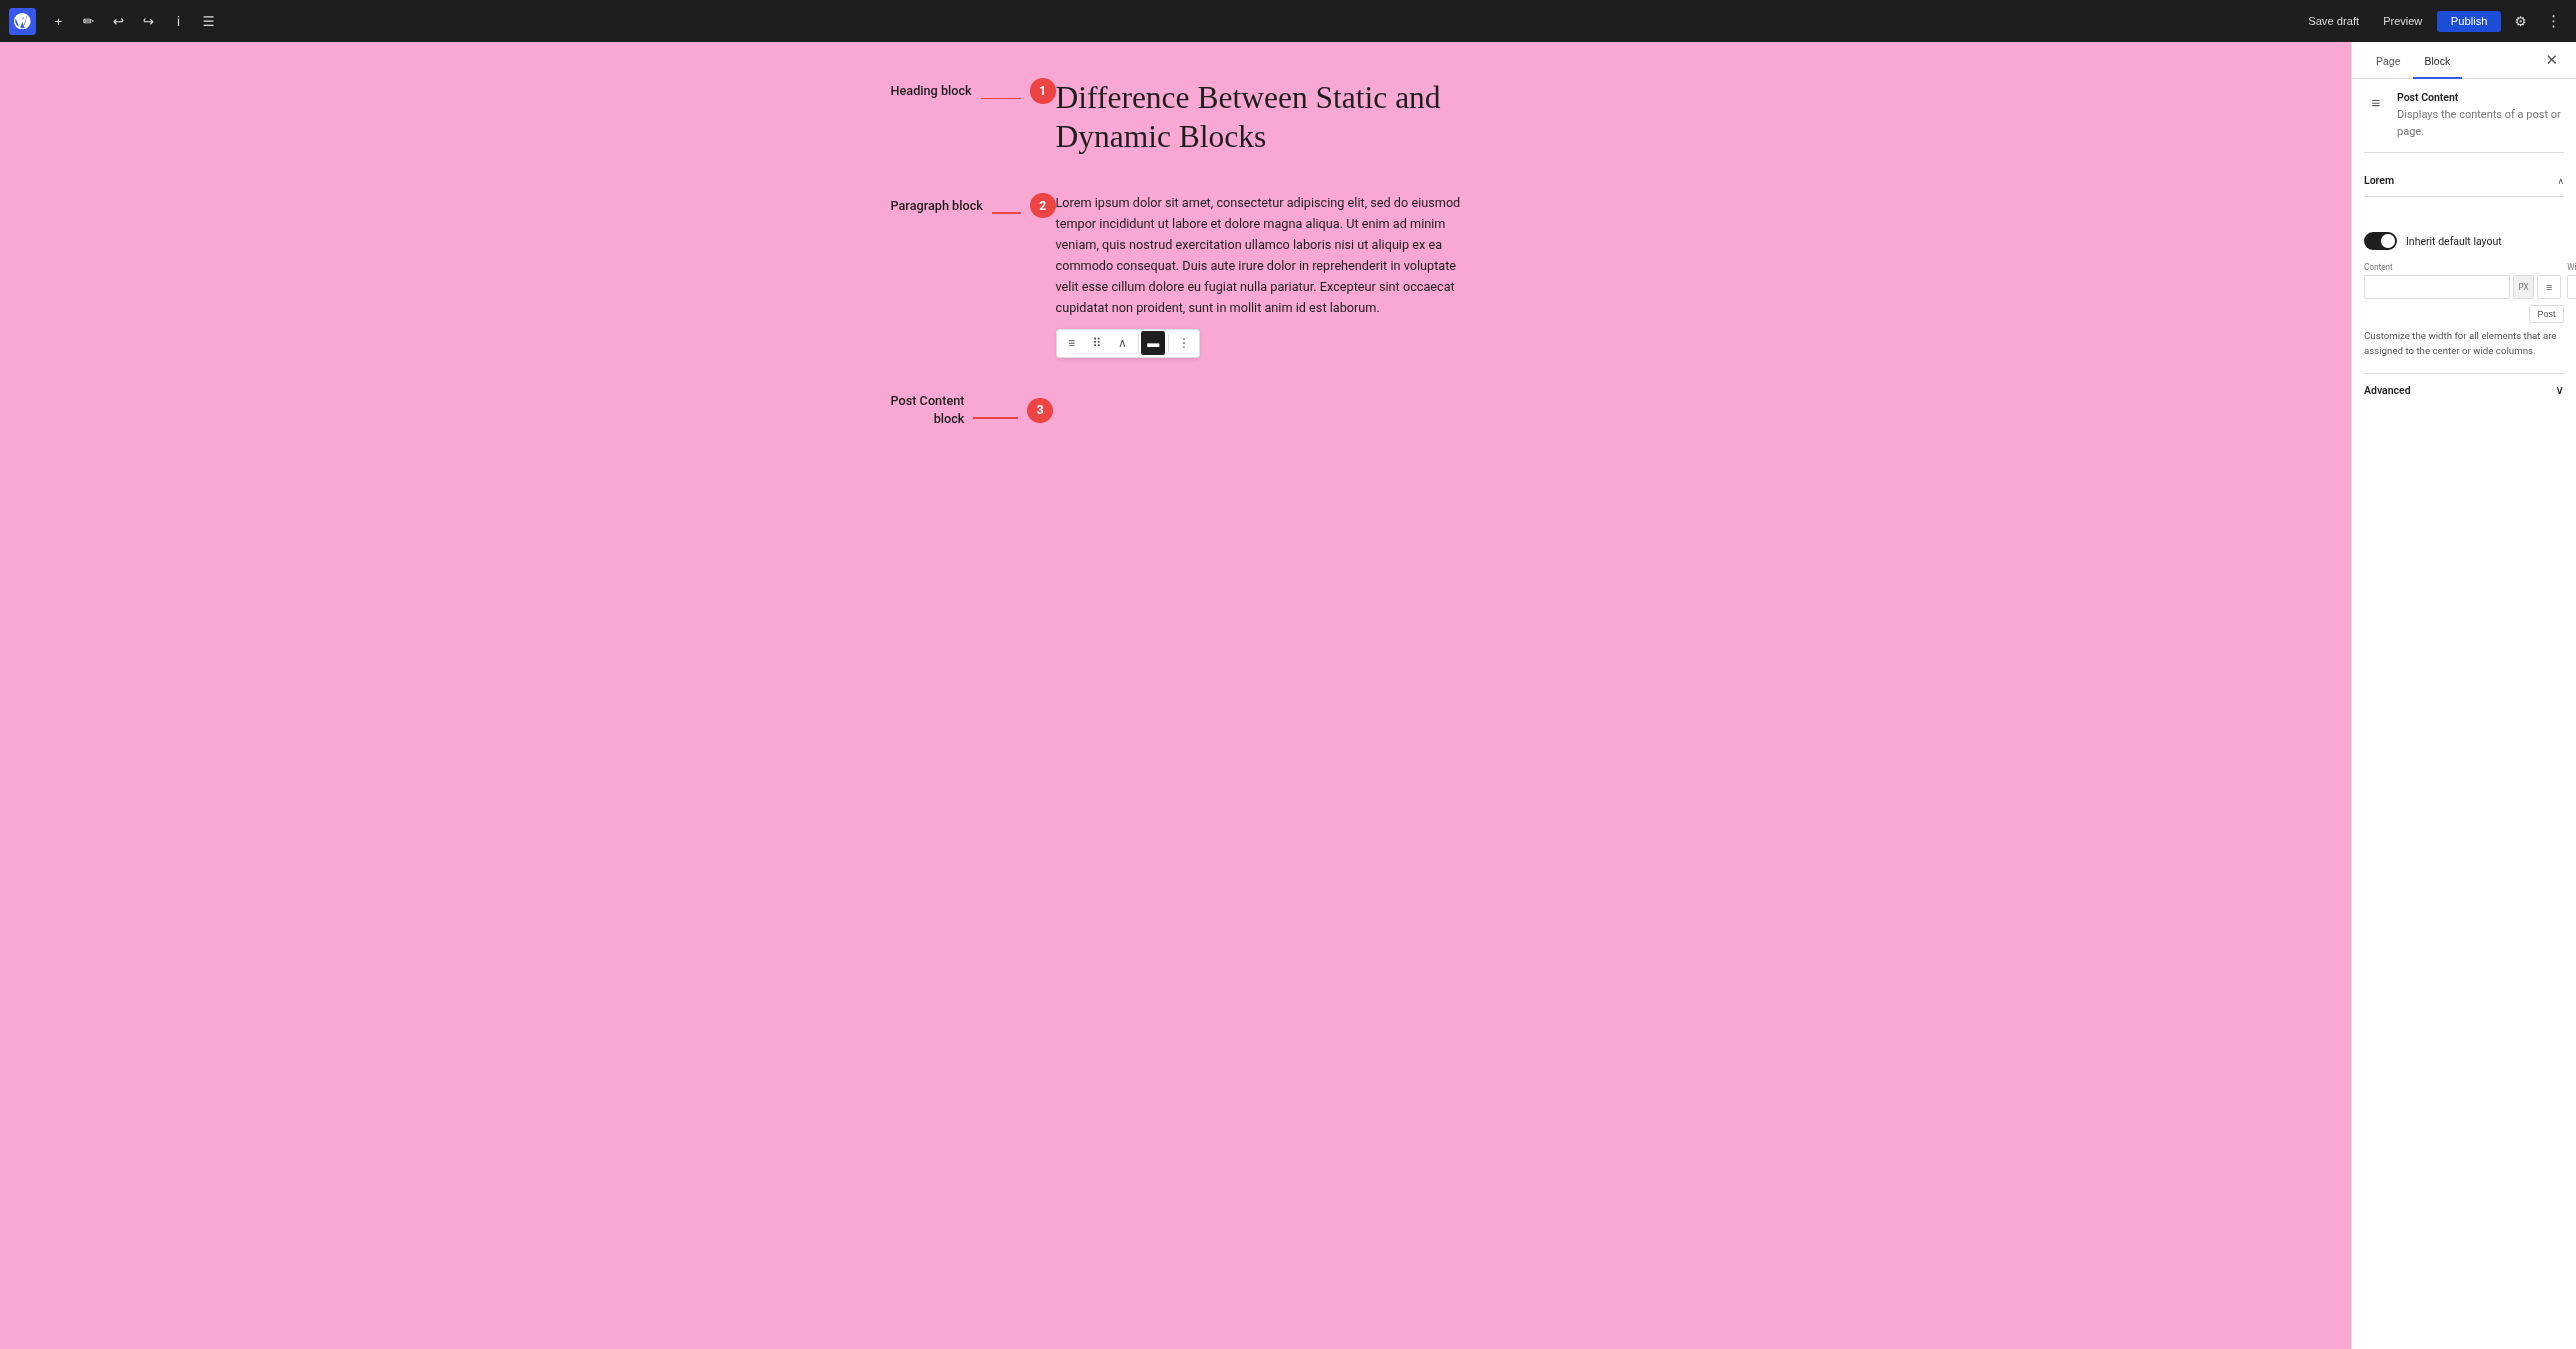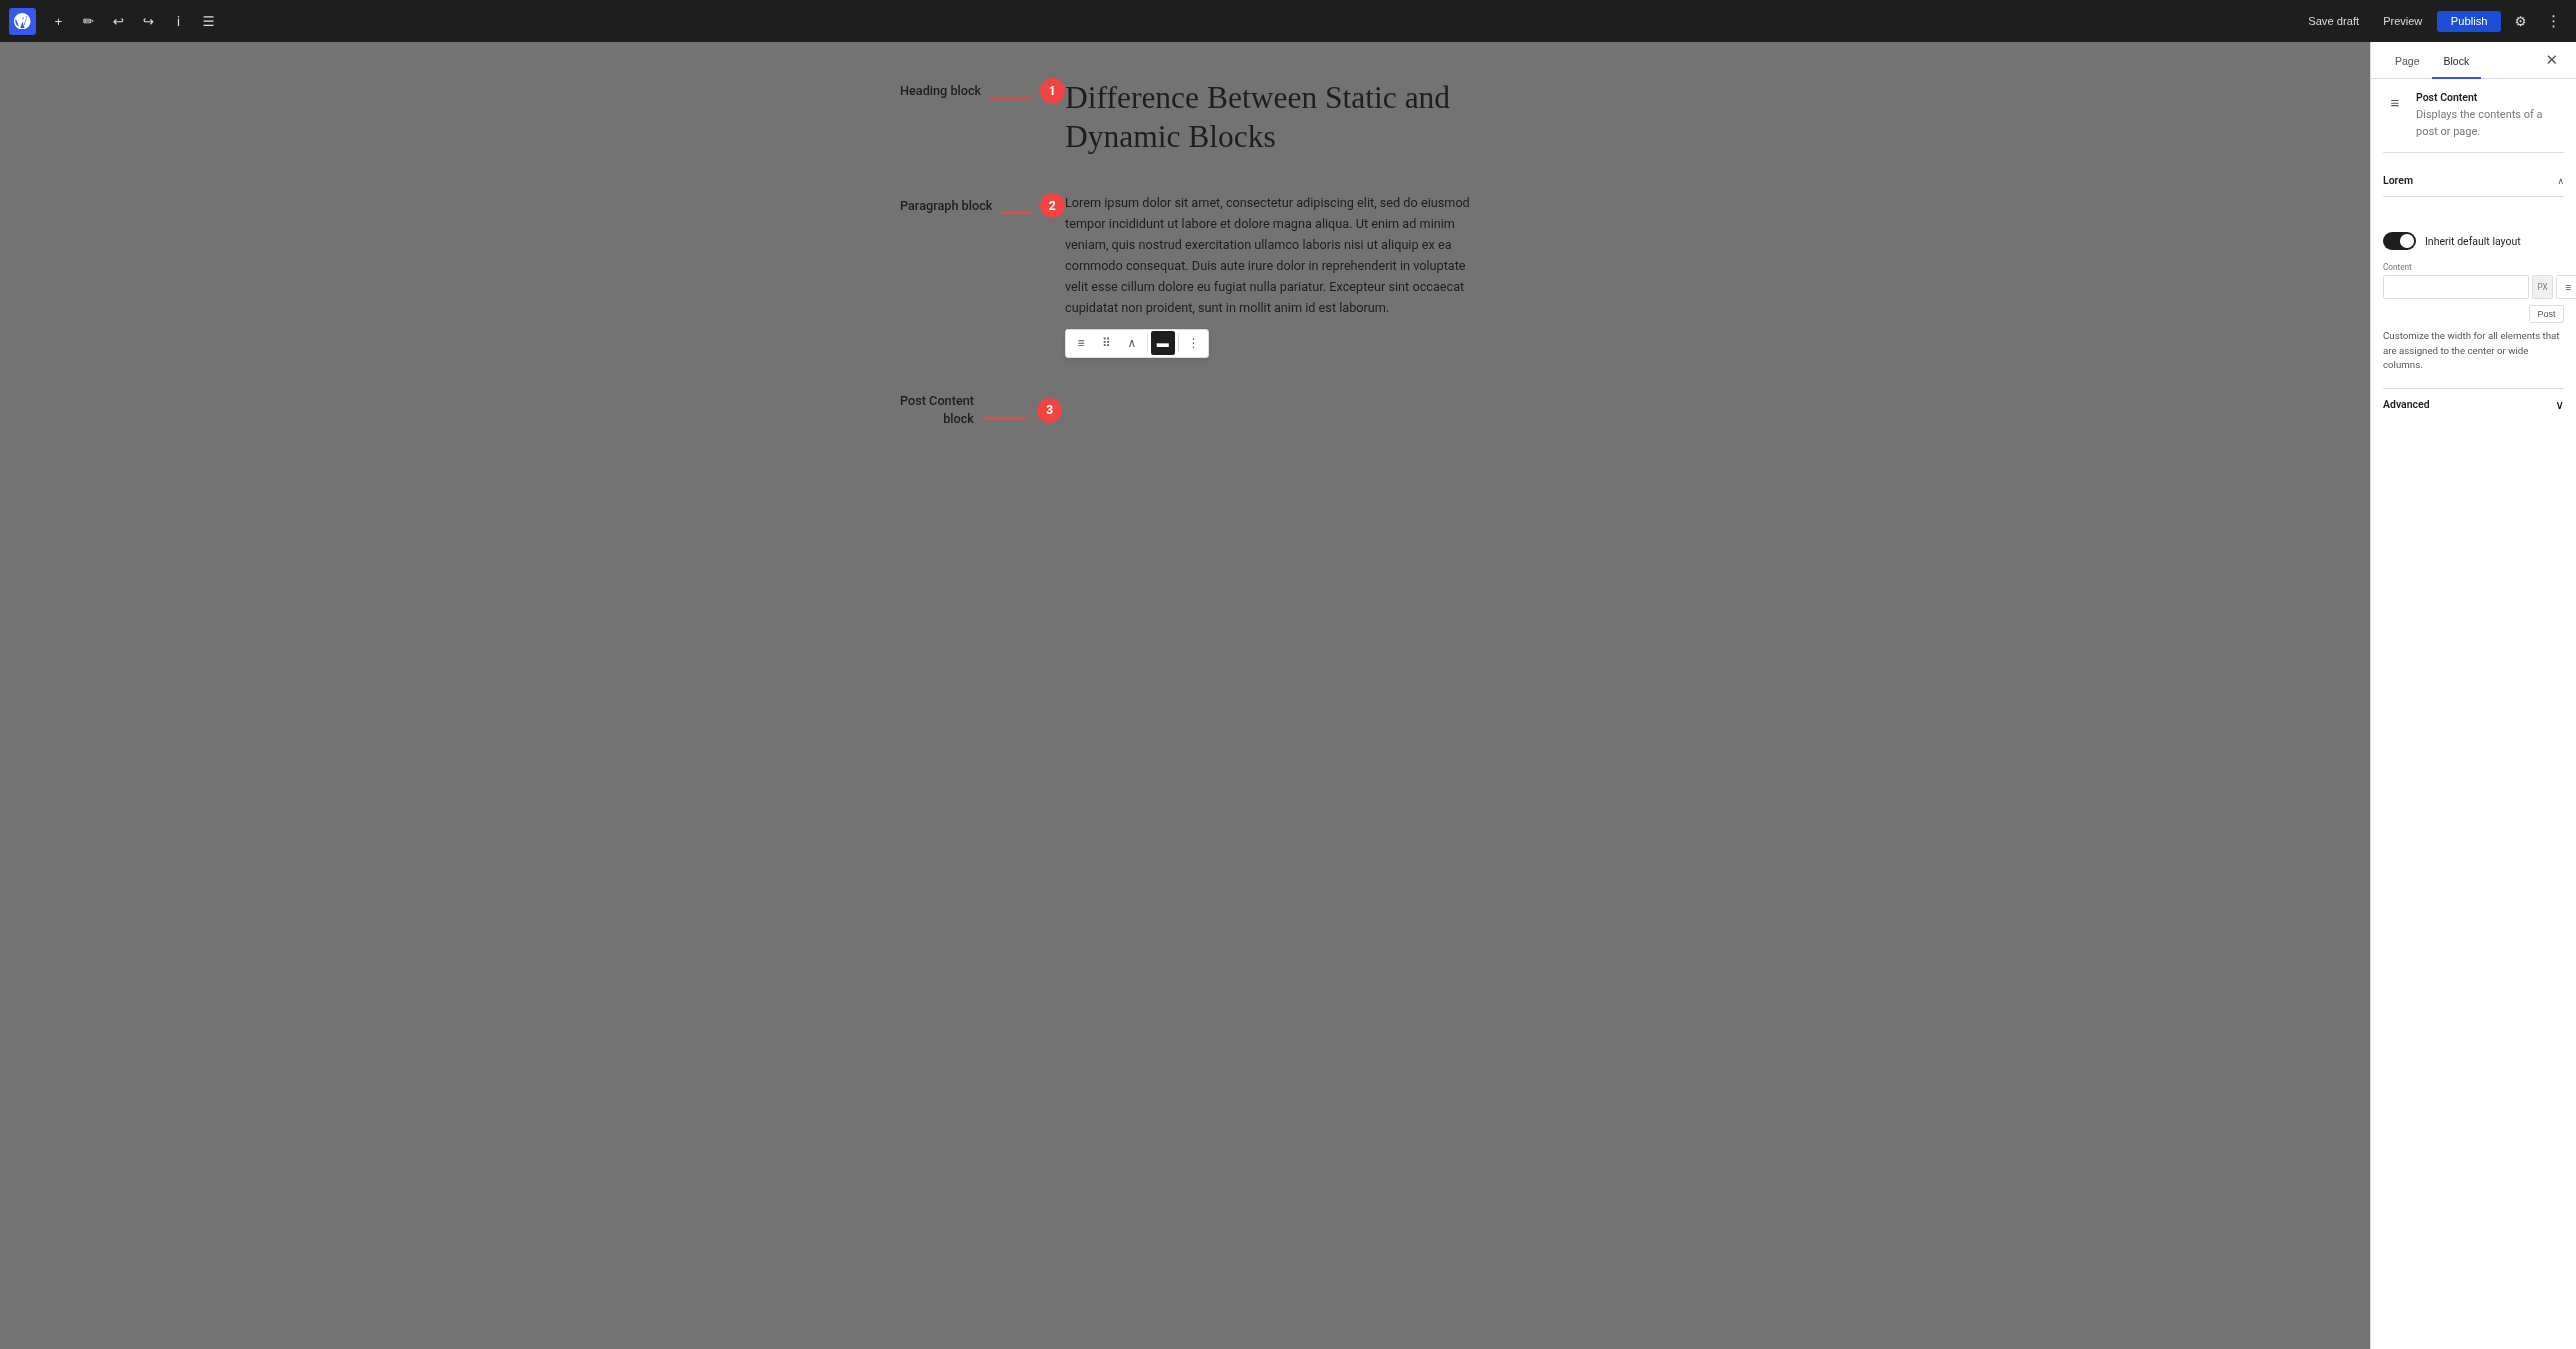--- a/index.html
+++ b/index.html
@@ -67,21 +67,21 @@
     .layout {
       display: flex;
       margin-top: 42px;
       height: calc(100vh - 42px);
     }
 
     
     .editor-area {
       flex: 1;
       overflow-y: auto;
-      background: #737373;
+      background: #f9a8d4;
       display: flex;
       flex-direction: column;
       align-items: center;
       padding: 30px 15px;
     }
 
     .editor-content {
       width: 100%;
       max-width: 570px;
       position: relative;
@@ -182,21 +182,21 @@
       border: 0.7px solid #999;
       border-radius: 1.5px;
       padding: 12px 15px;
       background: white;
       font-size: 11.2px;
       color: #555;
     }
 
     
     .sidebar {
-      width: 206px;
+      width: 225px;
       flex-shrink: 0;
       background: white;
       border-left: 0.7px solid #ddd;
       display: flex;
       flex-direction: column;
       overflow-y: auto;
     }
 
     .sidebar-tabs {
       display: flex;

